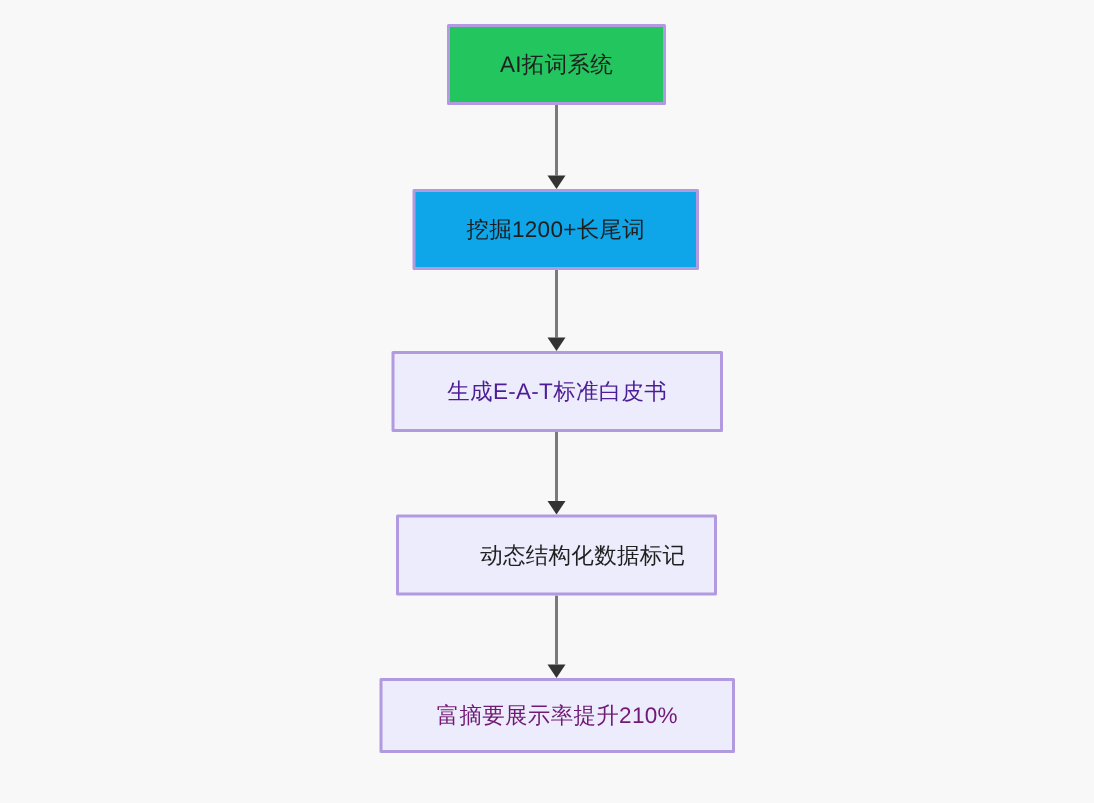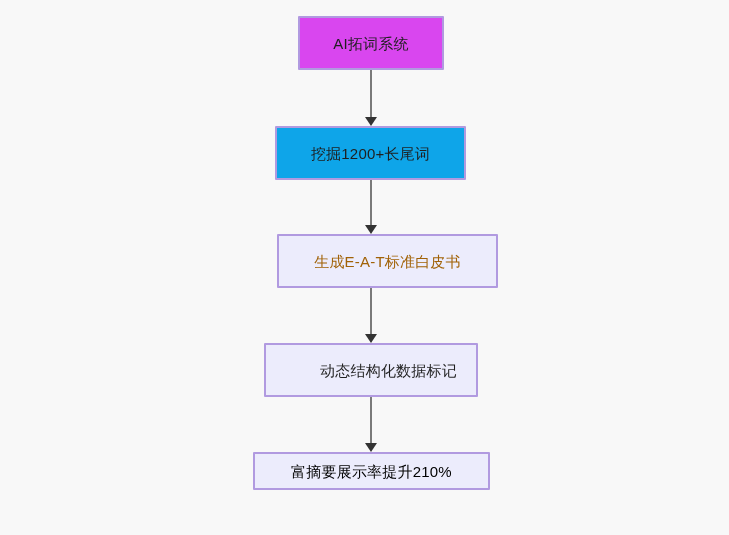--- a/index.html
+++ b/index.html
@@ -79,28 +79,28 @@
       <div class="head" style="border-top-color: rgb(51, 51, 51);"></div>
     </div>
     <div class="connector" style="left: 364px; top: 288px; height: 55px;">
       <div class="stem" style="height: 46px; background: rgb(122, 122, 122);"></div>
       <div class="head" style="border-top-color: rgb(51, 51, 51);"></div>
     </div>
     <div class="connector" style="left: 364px; top: 397px; height: 55px;">
       <div class="stem" style="height: 46px; background: rgb(122, 122, 122);"></div>
       <div class="head" style="border-top-color: rgb(51, 51, 51);"></div>
     </div>
-    <div class="node" style="left: 298px; top: 16px; width: 146px; height: 54px; background: #d946ef; border-color: rgb(177, 154, 224); color: rgb(31, 31, 31);">
+    <div class="node" style="left: 298px; top: 16px; width: 146px; height: 54px; background: #22c55e; border-color: rgb(177, 154, 224); color: rgb(31, 31, 31);">
       <span class="node-label">AI拓词系统</span>
     </div>
     <div class="node" style="left: 275px; top: 126px; width: 191px; height: 54px; background: #0ea5e9; border-color: rgb(177, 154, 224); color: rgb(31, 31, 31);">
       <span class="node-label">挖掘1200+长尾词</span>
     </div>
-    <div class="node" style="left: 261px; top: 234px; width: 221px; height: 54px; background: rgb(236, 236, 252); border-color: rgb(177, 154, 224); color: #a16207; margin-left: 16px;">
+    <div class="node" style="left: 261px; top: 234px; width: 221px; height: 54px; background: rgb(236, 236, 252); border-color: rgb(177, 154, 224); color: #4c1d95;">
       <span class="node-label">生成E-A-T标准白皮书</span>
     </div>
     <div class="node" style="left: 264px; top: 343px; width: 214px; height: 54px; background: rgb(236, 236, 252); border-color: rgb(177, 154, 224); color: rgb(31, 31, 31); padding-left: 35px;">
       <span class="node-label">动态结构化数据标记</span>
     </div>
-    <div class="node" style="left: 253px; top: 452px; width: 237px; height: 38px; background: rgb(236, 236, 252); border-color: rgb(177, 154, 224); color: #000000;">
+    <div class="node" style="left: 253px; top: 452px; width: 237px; height: 50px; background: rgb(236, 236, 252); border-color: rgb(177, 154, 224); color: #701a75;">
       <span class="node-label">富摘要展示率提升210%</span>
     </div>
   </div>
 
 </body></html>

